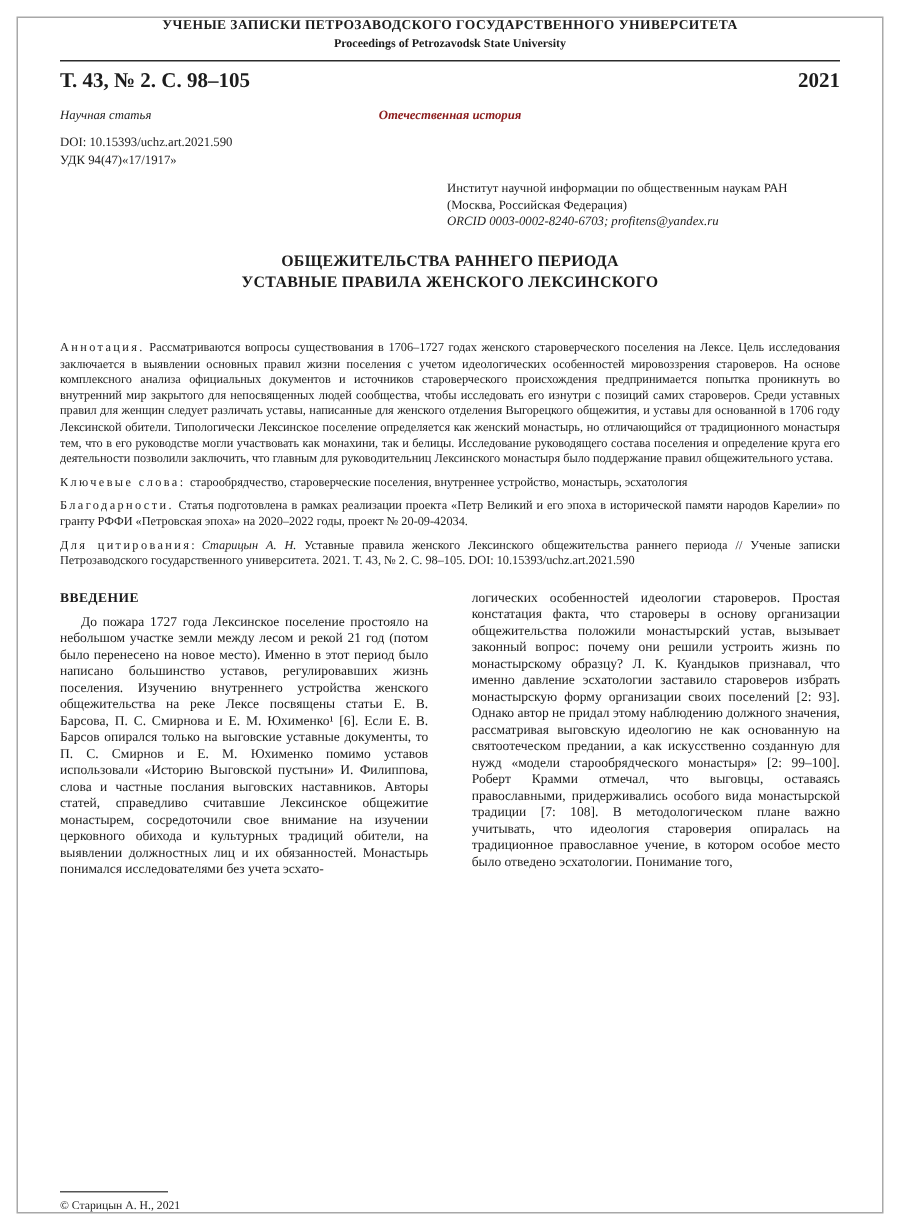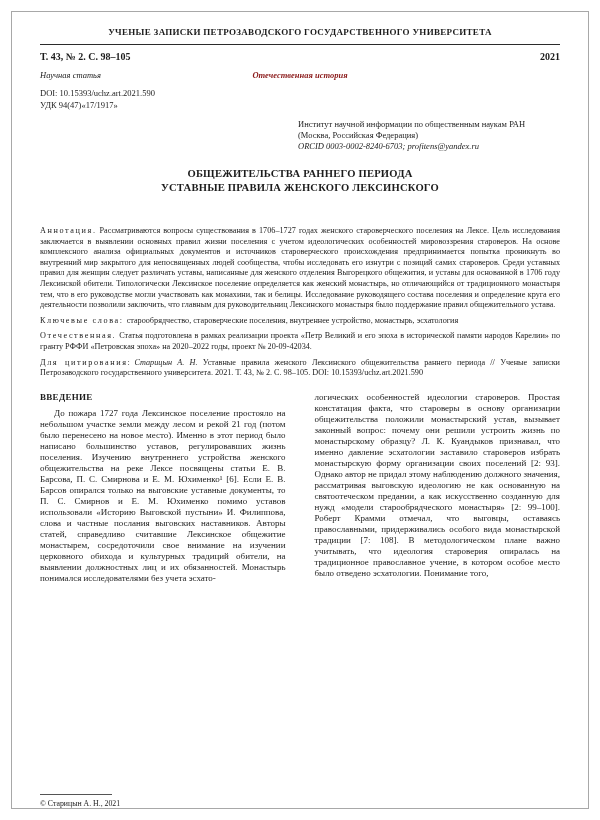--- a/index.html
+++ b/index.html
@@ -6,28 +6,28 @@
   html, body { width:600px; height:820px; }
   body { background:#e9e9e9; font-family:"Liberation Serif","DejaVu Serif",serif; }
   .page {
     position:relative; width:600px; height:820px; background:#ffffff;
     color:#1c1c1c; overflow:hidden;
   }
   .border-frame {
     position:absolute; top:11px; left:11px; right:11px; bottom:11px;
     border:1px solid #a8a8a8; pointer-events:none;
   }
-  .content { position:absolute; top:0; left:0; right:0; padding:27px 40px 0 40px; }
+  .content { position:absolute; top:0; left:0; right:0; padding:11px 40px 0 40px; }
 
   
   .journal-ru { text-align:center; font-weight:bold; font-size:9px; letter-spacing:0.3px; }
   .journal-en { text-align:center; font-weight:bold; font-size:8px; margin-top:3px; }
   .header-rule { border:none; border-top:1px solid #2b2b2b; margin:7px 0 6px 0; }
 
-  .meta-row { display:flex; justify-content:space-between; font-size:10px; font-weight:bold; }
+  .meta-row { display:flex; justify-content:space-between; font-size:14px; font-weight:bold; }
   .type-row { position:relative; margin-top:8px; font-size:8.5px; height:11px;font-style:italic; }
   .section-label {
     position:absolute; left:50%; transform:translateX(-50%);
     font-weight:bold; color:#8b1a1a; white-space:nowrap;
   }
   .doi-line { margin-top:7px; font-size:8.5px; }
   .udk-line { margin-top:2px; font-size:8.5px; }
 
   
   .author-block { margin-top:9px; margin-left:258px; width:262px; font-size:8.5px; line-height:11px; }
@@ -55,20 +55,21 @@
 </style>
 </head>
 <body>
 
 <div class="page">
   <div class="border-frame"></div>
 
   <div class="content">
 
     <div class="journal-ru">УЧЕНЫЕ ЗАПИСКИ ПЕТРОЗАВОДСКОГО ГОСУДАРСТВЕННОГО УНИВЕРСИТЕТА</div>
+    <div class="journal-en">Proceedings of Petrozavodsk State University</div>
     <hr class="header-rule">
 
     <div class="meta-row">
       <span>Т. 43, № 2. С. 98–105</span>
       <span>2021</span>
     </div>
     <div class="type-row">
       <span>Научная статья</span>
       <span class="section-label">Отечественная история</span>
     </div>
@@ -83,21 +84,21 @@
 
     <h1 class="article-title">
       <div>ОБЩЕЖИТЕЛЬСТВА РАННЕГО ПЕРИОДА</div>
       <div>УСТАВНЫЕ ПРАВИЛА ЖЕНСКОГО ЛЕКСИНСКОГО</div>
     </h1>
 
     <p class="fm first"><span class="fm-label">Аннотация.</span><span>Рассматриваются вопросы существования в 1706–1727 годах женского староверческого поселения на Лексе. Цель исследования заключается в выявлении основных правил жизни поселения с учетом идеологических особенностей мировоззрения староверов. На основе комплексного анализа официальных документов и источников староверческого происхождения предпринимается попытка проникнуть во внутренний мир закрытого для непосвященных людей сообщества, чтобы исследовать его изнутри с позиций самих староверов. Среди уставных правил для женщин следует различать уставы, написанные для женского отделения Выгорецкого общежития, и уставы для основанной в 1706 году Лексинской обители. Типологически Лексинское поселение определяется как женский монастырь, но отличающийся от традиционного монастыря тем, что в его руководстве могли участвовать как монахини, так и белицы. Исследование руководящего состава поселения и определение круга его деятельности позволили заключить, что главным для руководительниц Лексинского монастыря было поддержание правил общежительного устава.</span></p>
 
     <p class="fm"><span class="fm-label">Ключевые слова:</span><span>старообрядчество, староверческие поселения, внутреннее устройство, монастырь, эсхатология</span></p>
 
-    <p class="fm"><span class="fm-label">Отечественная.</span><span>Статья подготовлена в рамках реализации проекта «Петр Великий и его эпоха в исторической памяти народов Карелии» по гранту РФФИ «Петровская эпоха» на 2020–2022 годы, проект № 20-09-42034.</span></p>
+    <p class="fm"><span class="fm-label">Благодарности.</span><span>Статья подготовлена в рамках реализации проекта «Петр Великий и его эпоха в исторической памяти народов Карелии» по гранту РФФИ «Петровская эпоха» на 2020–2022 годы, проект № 20-09-42034.</span></p>
 
     <p class="fm"><span class="fm-label">Для цитирования:</span><span class="cite-author">Старицын А. Н.</span> <span>Уставные правила женского Лексинского общежительства раннего периода // Ученые записки Петрозаводского государственного университета. 2021. Т. 43, № 2. С. 98–105. DOI: 10.15393/uchz.art.2021.590</span></p>
 
     <div class="columns">
       <div class="col">
         <h2 class="intro-heading">ВВЕДЕНИЕ</h2>
         <p class="indent">До пожара 1727 года Лексинское поселение простояло на небольшом участке земли между лесом и рекой 21 год (потом было перенесено на новое место). Именно в этот период было написано большинство уставов, регулировавших жизнь поселения. Изучению внутреннего устройства женского общежительства на реке Лексе посвящены статьи Е. В. Барсова, П. С. Смирнова и Е. М. Юхименко¹ [6]. Если Е. В. Барсов опирался только на выговские уставные документы, то П. С. Смирнов и Е. М. Юхименко помимо уставов использовали «Историю Выговской пустыни» И. Филиппова, слова и частные послания выговских наставников. Авторы статей, справедливо считавшие Лексинское общежитие монастырем, сосредоточили свое внимание на изучении церковного обихода и культурных традиций обители, на выявлении должностных лиц и их обязанностей. Монастырь понимался исследователями без учета эсхато-</p>
       </div>
       <div class="col">
         <p>логических особенностей идеологии староверов. Простая констатация факта, что староверы в основу организации общежительства положили монастырский устав, вызывает законный вопрос: почему они решили устроить жизнь по монастырскому образцу? Л. К. Куандыков признавал, что именно давление эсхатологии заставило староверов избрать монастырскую форму организации своих поселений [2: 93]. Однако автор не придал этому наблюдению должного значения, рассматривая выговскую идеологию не как основанную на святоотеческом предании, а как искусственно созданную для нужд «модели старообрядческого монастыря» [2: 99–100]. Роберт Крамми отмечал, что выговцы, оставаясь православными, придерживались особого вида монастырской традиции [7: 108]. В методологическом плане важно учитывать, что идеология староверия опиралась на традиционное православное учение, в котором особое место было отведено эсхатологии. Понимание того,</p>

